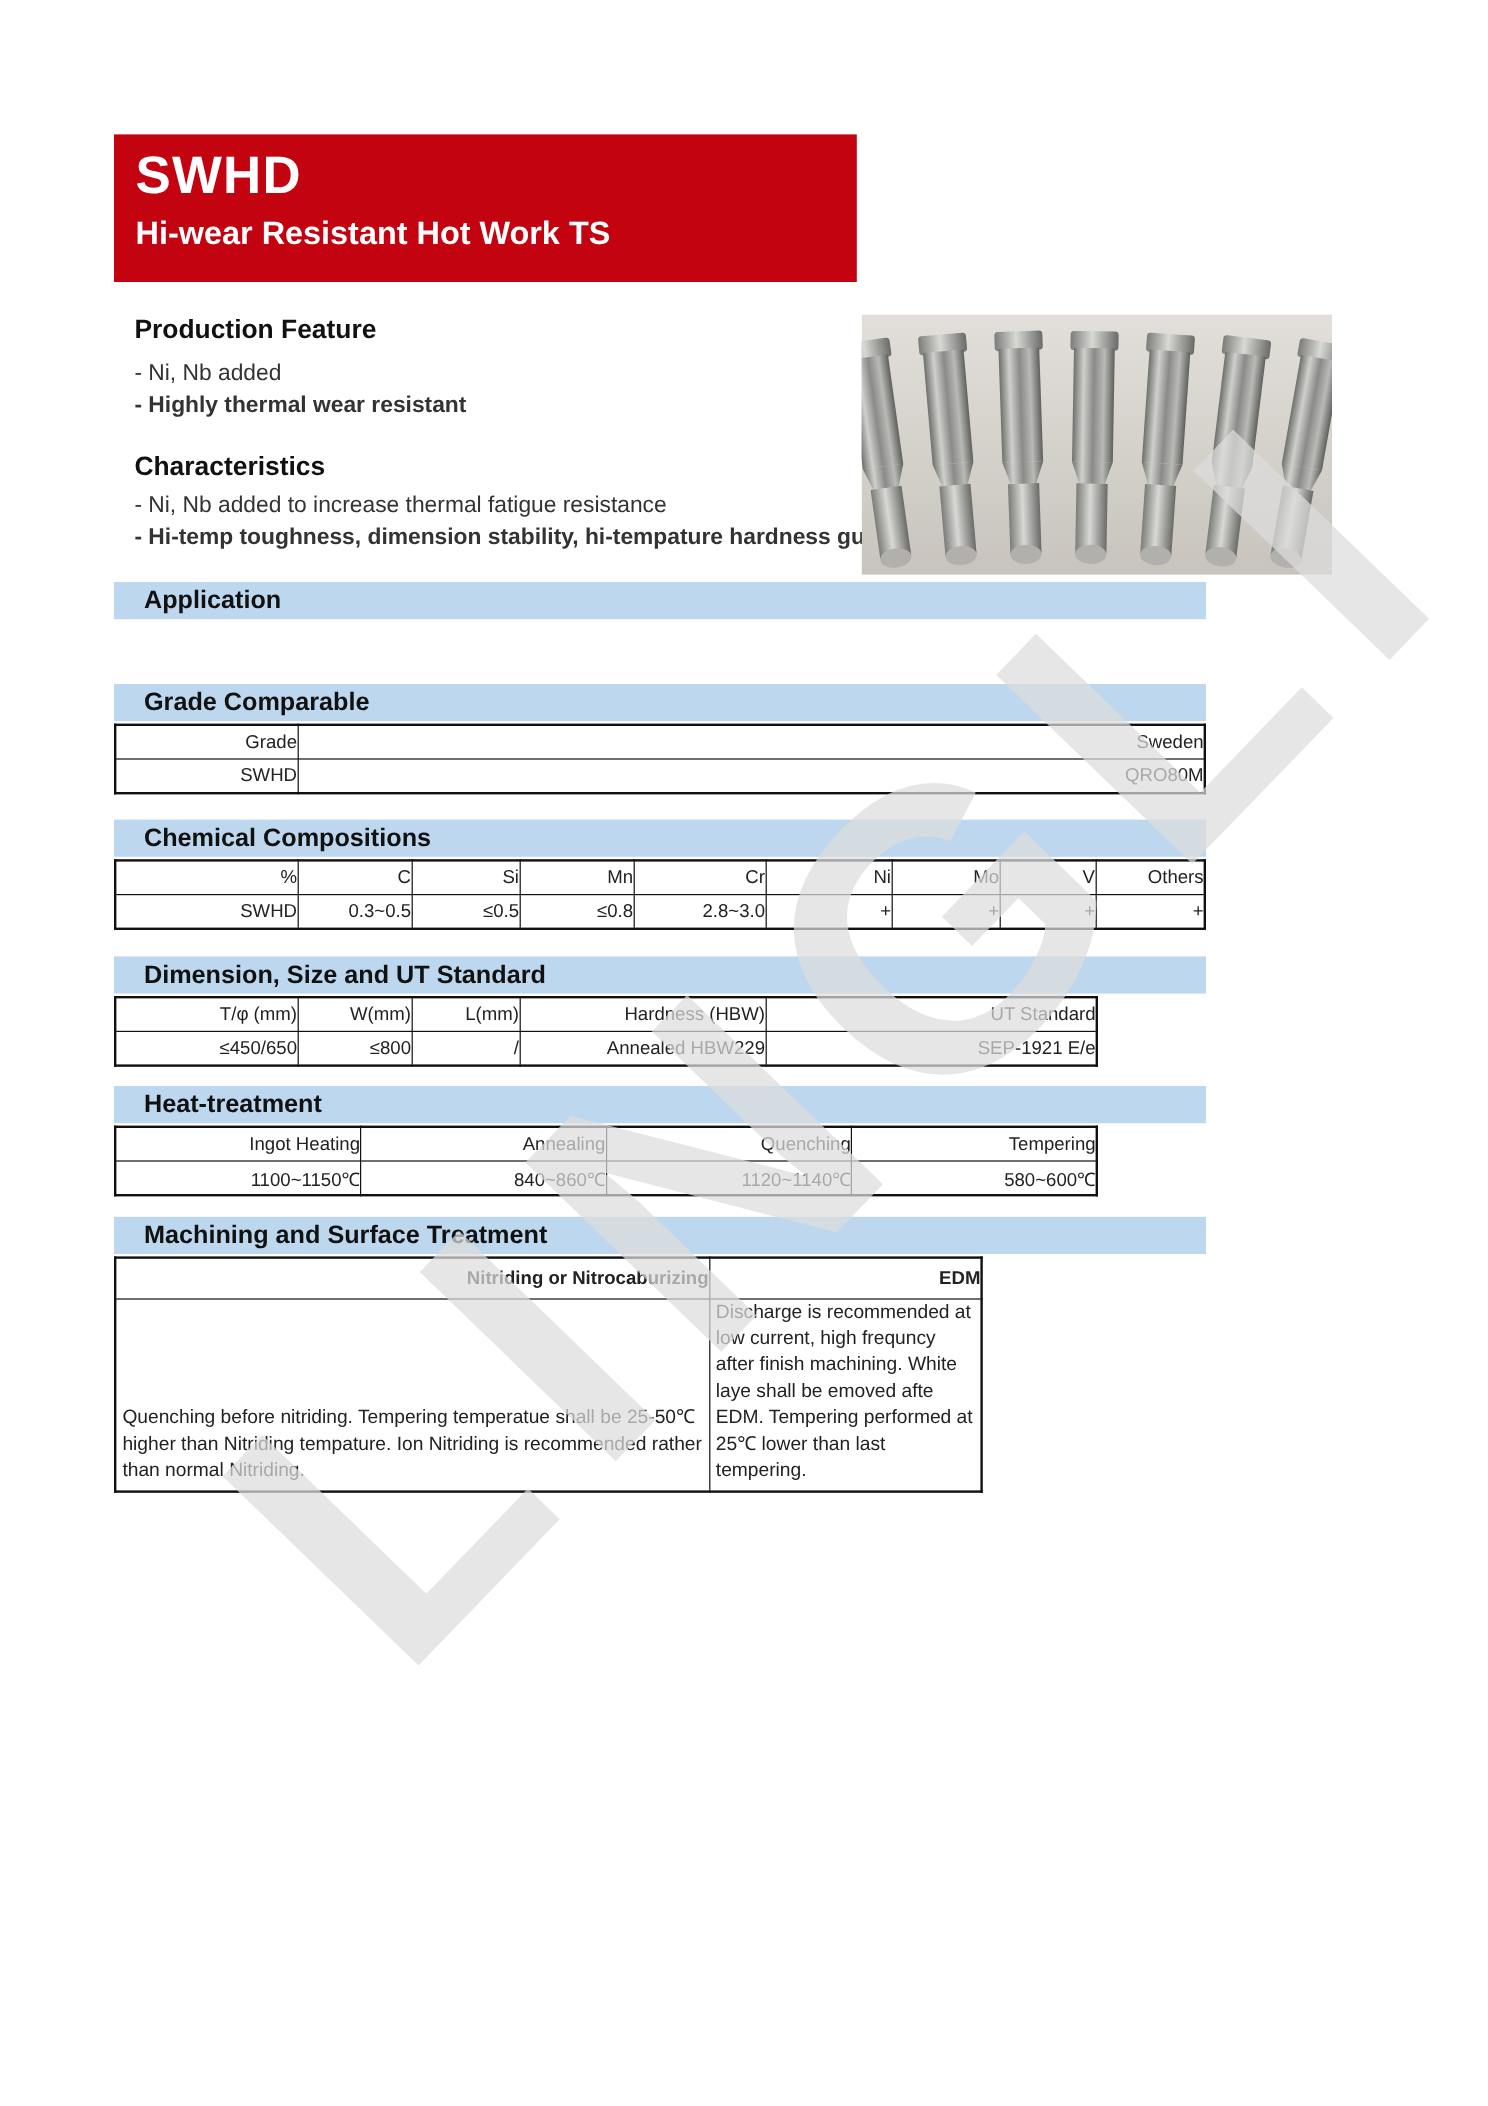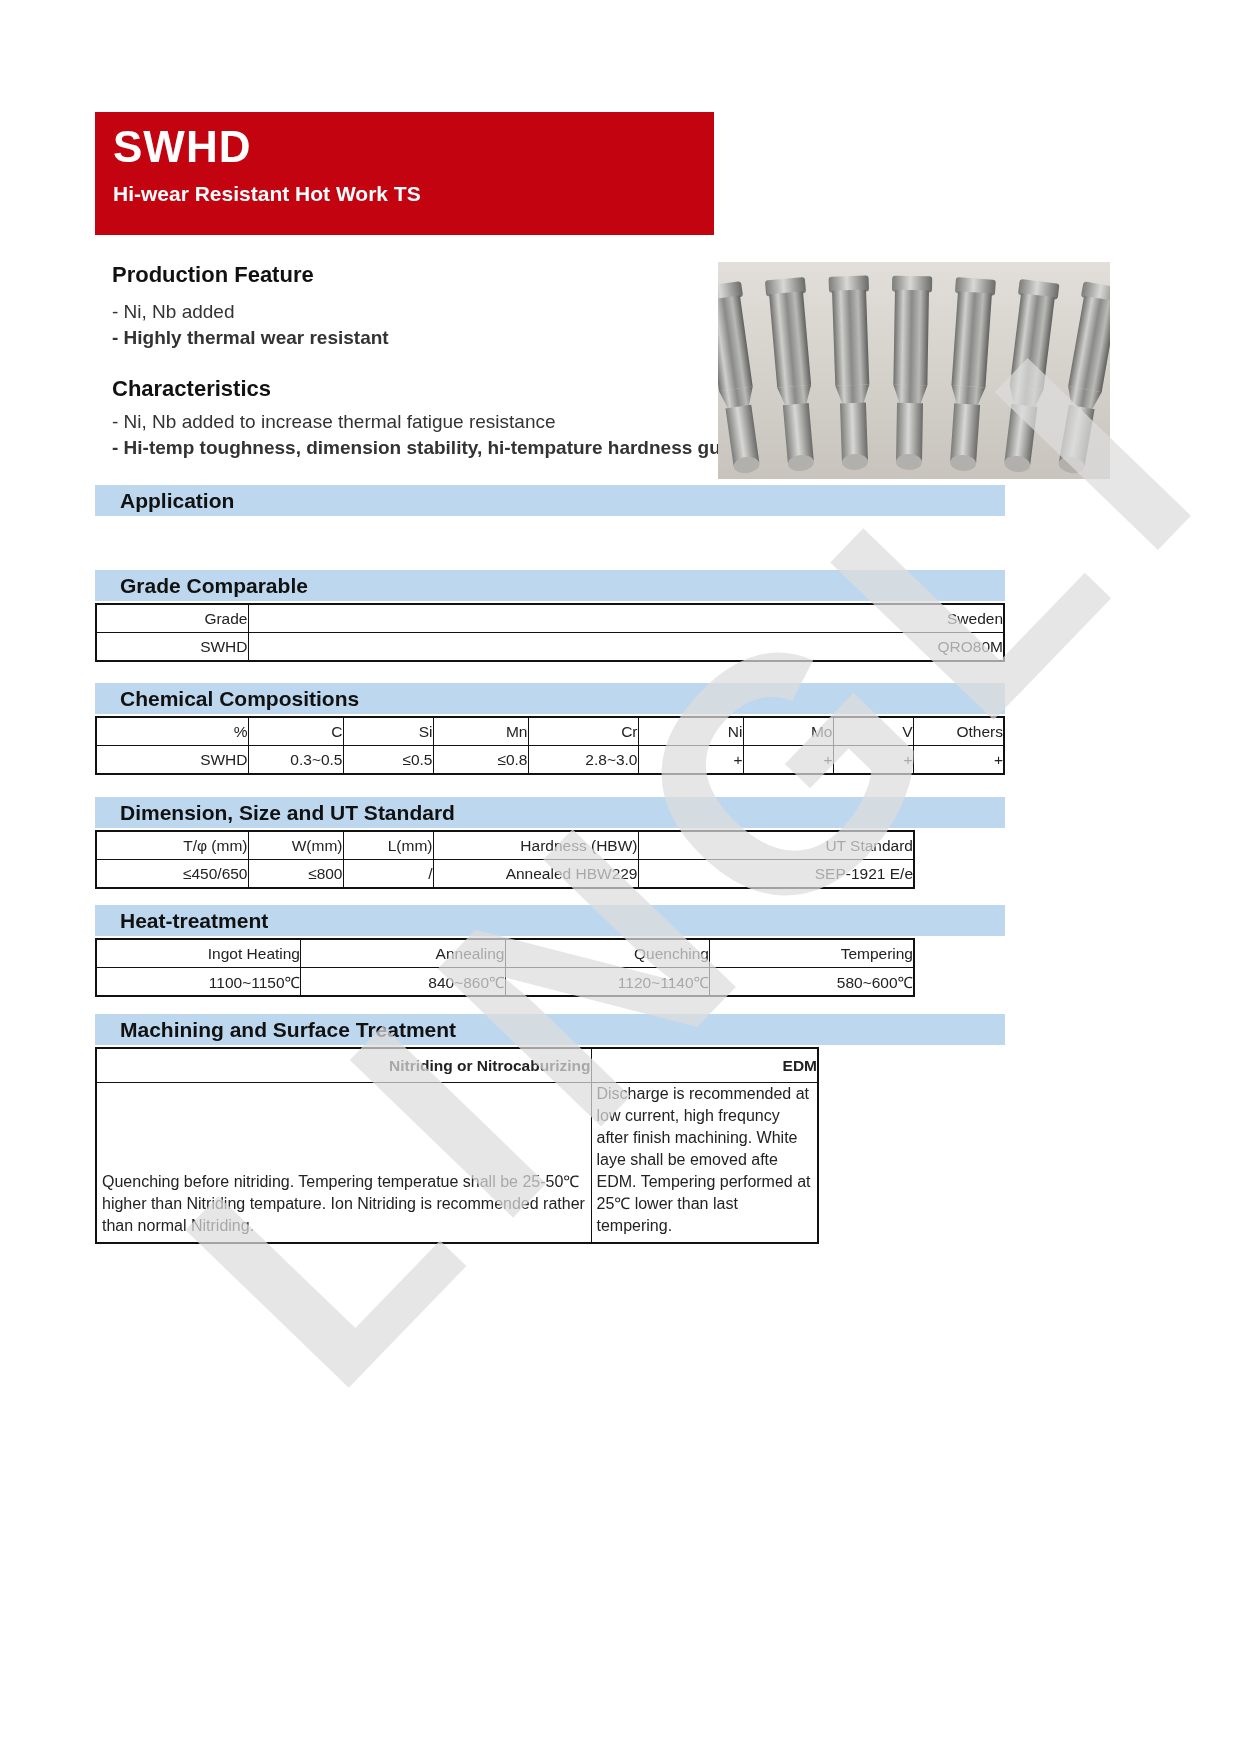--- a/index.html
+++ b/index.html
@@ -6,21 +6,21 @@
   .page{
     position:relative;width:1240px;height:1755px;background:#ffffff;
     font-family:"Liberation Sans", sans-serif;overflow:hidden;color:#222;
   }
   
   .banner{
     position:absolute;left:95px;top:112px;width:619px;height:123px;
     background:#C40310;color:#fff;box-sizing:border-box;padding:10px 0 0 18px;
   }
   .banner-title{font-size:44px;font-weight:bold;line-height:50px;letter-spacing:1px;}
-  .banner-subtitle{font-size:21px;font-weight:bold;line-height:34px;margin-top:5px;}
+  .banner-subtitle{font-size:27px;font-weight:bold;line-height:34px;margin-top:5px;}
   
   .h2{position:absolute;left:112px;font-size:22px;font-weight:bold;color:#111;}
   .bullet{position:absolute;left:112px;font-size:19px;color:#333;white-space:nowrap;}
   
   .secbar{
     position:absolute;left:95px;width:910px;height:31px;background:#BDD7EE;
     font-size:21px;font-weight:bold;line-height:31px;color:#111;
     box-sizing:border-box;padding-left:25px;
   }
   

